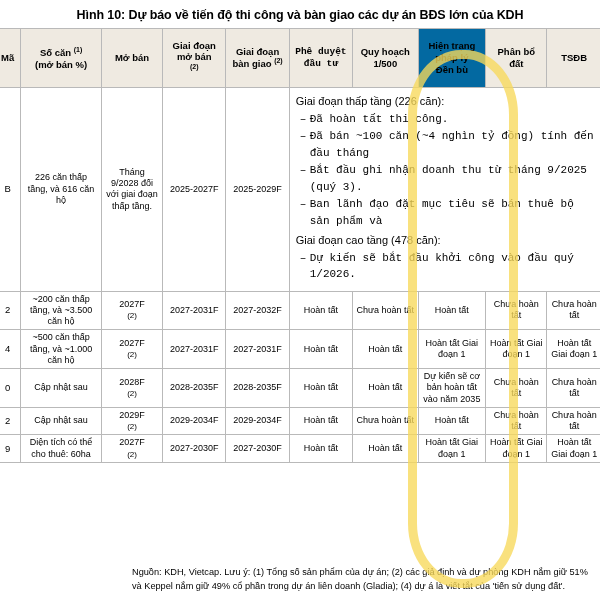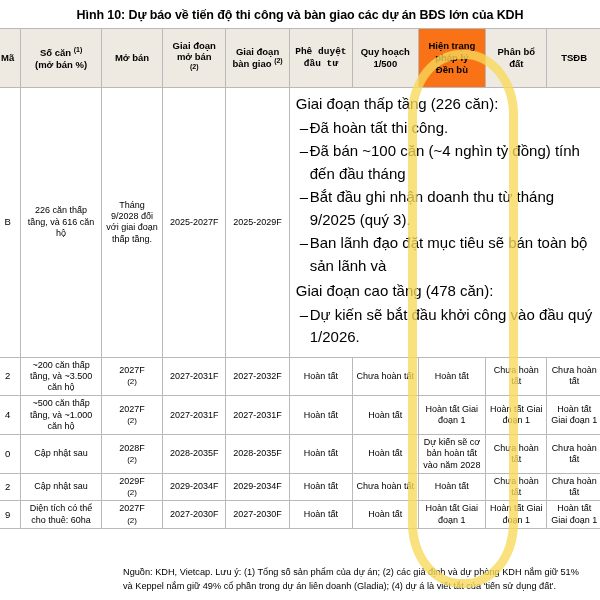--- a/index.html
+++ b/index.html
@@ -33,59 +33,60 @@
     line-height:1.25;
   }
   thead th{
     background:#efeae1;
     font-weight:bold;
     font-size:9.5px;
     height:54px;
     vertical-align:middle;
   }
   thead th.legal{
-    background:#f97316;
+    background:#0369a1;
   }
   .c0{width:24px;}
   .c1{width:74px;}
   .c2{width:56px;}
   .c3{width:58px;}
   .c4{width:58px;}
   .c5{width:58px;font-family:Liberation Mono, monospace;}
   .c6{width:60px;text-align:center;}
   .c7{width:62px;}
   .c8{width:56px;}
   .c9{width:50px;margin-top:32px;}
   td.name{font-size:9.5px;}
   td.wide{
     text-align:left;
     padding:5px 6px;
-    font-size:15px;
+    font-size:11px;
     line-height:1.5;
   }
   td.wide .lead{margin:0 0 1px 0;}
   td.wide ul{
     margin:0 0 3px 0;
     padding-left:14px;
     list-style:none;
+    font-family:Liberation Mono, monospace;
   }
   td.wide li{
     position:relative;
     margin-bottom:1px;
   }
   td.wide li:before{
     content:"–";
     position:absolute;
     left:-10px;
   }
   .sup{font-size:7px;vertical-align:super;}
   .small2{font-size:8px;}
   .footnote{
     position:absolute;
-    left:7px;right:0;
+    left:16px;right:0;
     bottom:6px;
     padding:0 10px 0 116px;
     font-size:9.2px;
     line-height:1.5;
     text-align:left;
   }
   
   .highlight-ellipse{
     position:absolute;
     left:408px;
@@ -138,21 +139,21 @@
       <td>226 căn thấp tầng, và 616 căn hộ</td>
       <td>Tháng 9/2028 đối với giai đoạn thấp tầng.</td>
       <td>2025-2027F</td>
       <td>2025-2029F</td>
       <td class="wide" colspan="5">
         <p class="lead">Giai đoạn thấp tầng (226 căn):</p>
         <ul>
           <li>Đã hoàn tất thi công.</li>
           <li>Đã bán ~100 căn (~4 nghìn tỷ đồng) tính đến đầu tháng</li>
           <li>Bắt đầu ghi nhận doanh thu từ tháng 9/2025 (quý 3).</li>
-          <li>Ban lãnh đạo đặt mục tiêu sẽ bán toàn bộ sản lãnh và</li>
+          <li>Ban lãnh đạo đặt mục tiêu sẽ bán thuê bộ sản phẩm và</li>
         </ul>
         <p class="lead">Giai đoạn cao tầng (478 căn):</p>
         <ul>
           <li>Dự kiến sẽ bắt đầu khởi công vào đầu quý 1/2026.</li>
         </ul>
       </td>
     </tr>
 
     <tr>
       <td class="name">2</td>
@@ -181,21 +182,21 @@
     </tr>
 
     <tr>
       <td class="name">0</td>
       <td>Cập nhật sau</td>
       <td><span>2028F</span><br><span class="small2">(2)</span></td>
       <td>2028-2035F</td>
       <td>2028-2035F</td>
       <td>Hoàn tất</td>
       <td>Hoàn tất</td>
-      <td>Dự kiến sẽ cơ bản hoàn tất vào năm 2028</td>
+      <td>Dự kiến sẽ cơ bản hoàn tất vào năm 2035</td>
       <td>Chưa hoàn tất</td>
       <td>Chưa hoàn tất</td>
     </tr>
 
     <tr>
       <td class="name">2</td>
       <td>Cập nhật sau</td>
       <td><span>2029F</span><br><span class="small2">(2)</span></td>
       <td>2029-2034F</td>
       <td>2029-2034F</td>

